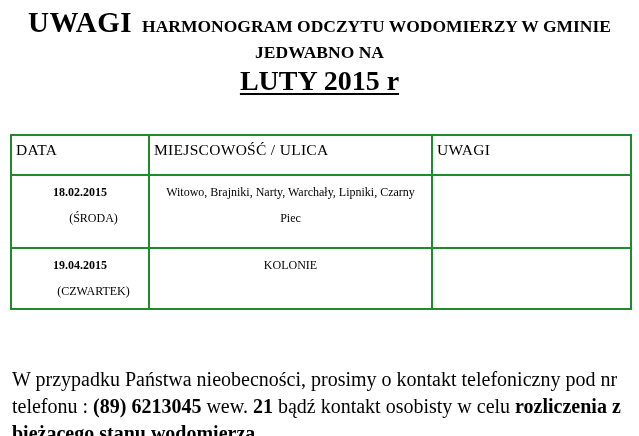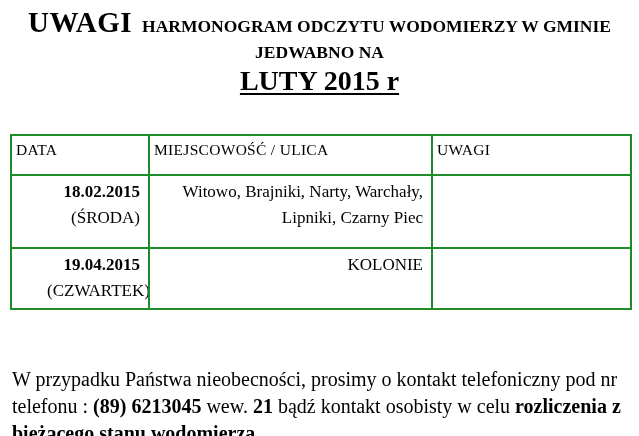--- a/index.html
+++ b/index.html
@@ -44,24 +44,24 @@
     overflow: hidden;
   }
   .schedule th {
     font-size: 15.5px;
     font-weight: normal;
     text-align: left;
     padding: 5px 4px 15px 4px;
     letter-spacing: 0.3px;
   }
   .schedule td {
-    font-size: 17px;
+    font-size: 12px;
     padding: 3px 8px 4px 8px;
     line-height: 26px;
-    text-align: right;
+    text-align: center;
   }
   .schedule tr.row-1 td { height: 73px; }
   .schedule tr.row-2 td { height: 49px; }
   .cell-date { font-weight: bold; }
   .cell-weekday { font-weight: normal; margin-left: 27px; }
 
   
   .footer {
     margin: 56px 8px 0 12px;
     font-size: 20px;

